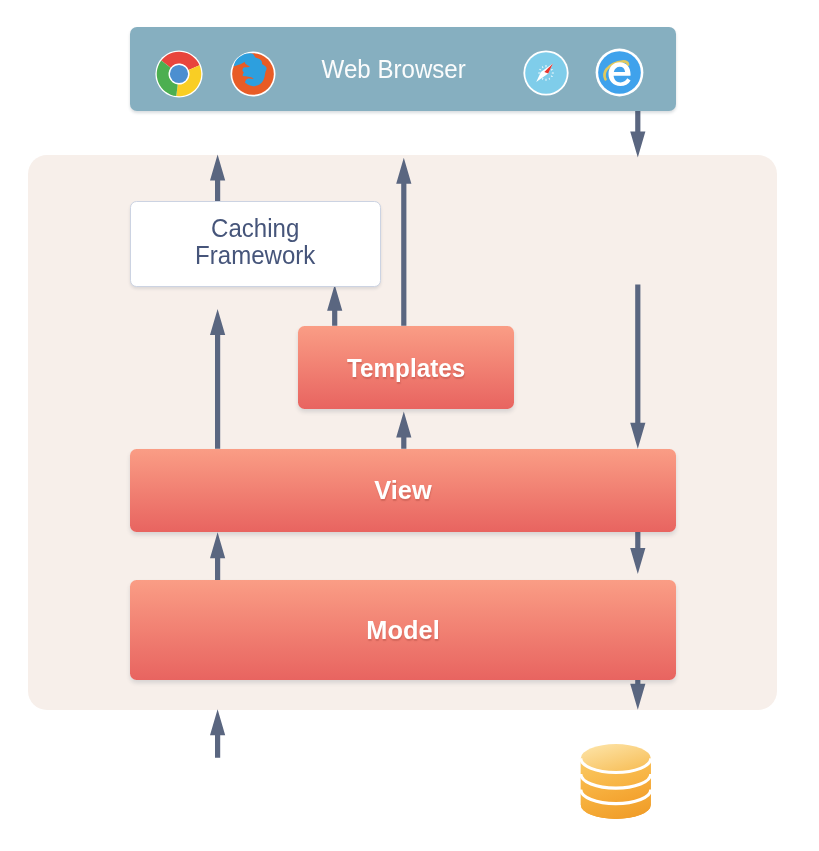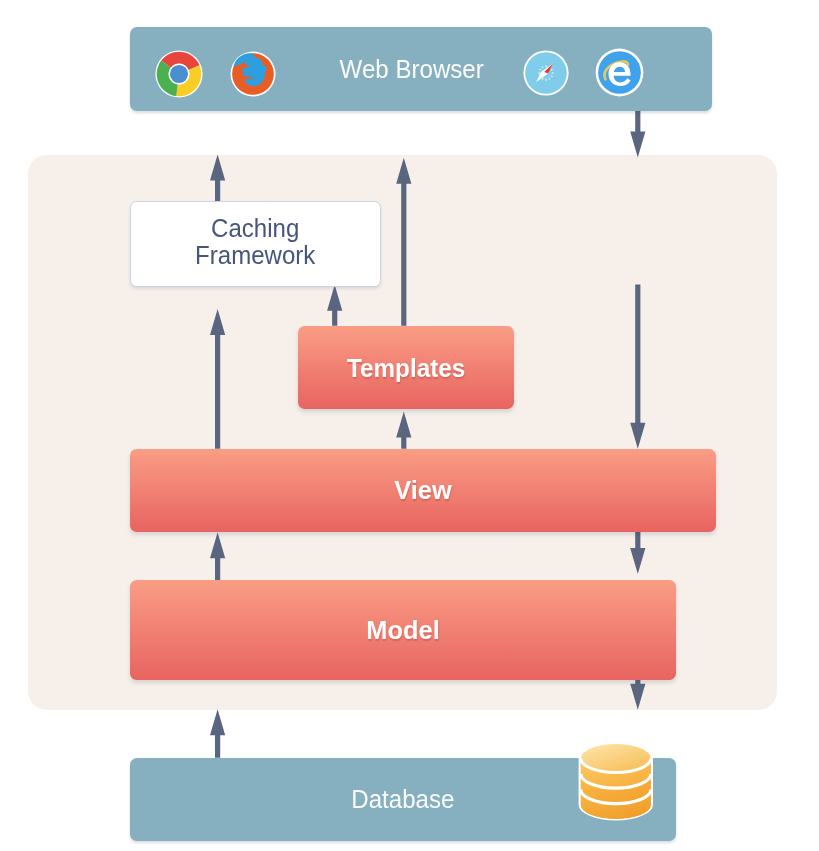--- a/index.html
+++ b/index.html
@@ -9,30 +9,30 @@
   .abs{position:absolute;}
 
   
   .panel{position:absolute;border-radius:14px;}
 
   #beige-panel{left:28.4px;top:154.7px;width:748.5px;height:555.1px;background:#F7EFEA;border-radius:19px;}
 
   .bicon{position:absolute;}
   .bluebar{background:#86AFC0;border-radius:7px;box-shadow:0 2px 3px rgba(40,60,80,0.18);}
 
-  #browser-bar{left:130.3px;top:27.4px;width:545.4px;height:83.7px;padding-left:36px;}
+  #browser-bar{left:130.3px;top:27.4px;width:545.4px;height:83.7px;}
   #database-bar{left:130.2px;top:757.8px;width:545.7px;height:82.9px;}
 
   .whitebox{background:#ffffff;border-radius:6.5px;border:1.3px solid #CCD3E2;box-shadow:0 2px 3px rgba(40,60,80,0.12);}
   #caching-box{left:130.3px;top:201.4px;width:248.4px;height:83.3px;}
   #url-box{left:427.3px;top:201.4px;width:248.3px;height:83.1px;}
 
   .redbox{border-radius:6.5px;background:linear-gradient(180deg,#FA9D85 0%,#E86460 100%);box-shadow:0 3px 4px rgba(40,60,80,0.15);}
   #templates-box{left:298px;top:325.8px;width:216.3px;height:83.5px;}
-  #view-box{left:129.8px;top:448.7px;width:546.5px;height:83.3px;padding-left:40px;}
+  #view-box{left:129.8px;top:448.7px;width:546.5px;height:83.3px;}
   #model-box{left:129.8px;top:580.2px;width:546.5px;height:100px;}
 
   .boxlabel{position:absolute;left:0;right:0;top:50%;transform:translateY(-50%);text-align:center;}
 
   .lbl-dark{color:#46557A;font-size:26px;font-weight:400;line-height:27px;transform:translate(0,calc(-50% - 2px)) scaleX(0.925);}
   .lbl-white{color:#FBFCFC;font-size:26.2px;font-weight:400;transform:translateY(-50%) scaleX(0.92);}
   #browser-bar .lbl-white{transform:translate(-9px,-50%) scaleX(0.92);}
   #templates-box .lbl-whitebold{transform:translateY(-50%) scaleX(0.955);}
   .lbl-whitebold{color:#ffffff;font-size:25.4px;font-weight:700;text-shadow:0.5px 2px 1.2px rgba(150,55,45,0.30);}
 
@@ -154,23 +154,20 @@
   </div>
 
   <div id="view-box" class="redbox panel">
     <div class="boxlabel lbl-whitebold">View</div>
   </div>
 
   <div id="model-box" class="redbox panel">
     <div class="boxlabel lbl-whitebold">Model</div>
   </div>
 
-  <div id="database-bar" class="bluebar panel">
-    <div class="boxlabel lbl-white">Database</div>
-  </div>
 
   <svg id="db-icon" class="abs" style="left:576px;top:738px;width:82px;height:100px" viewBox="0 0 82 100">
     <title>Database</title>
     <defs>
       <linearGradient id="dbg1" x1="0.05" y1="0" x2="0.8" y2="1">
         <stop offset="0%" stop-color="#FBD47F"></stop>
           <stop offset="100%" stop-color="#F9C058"></stop>
       </linearGradient>
       <linearGradient id="dbg2" x1="0.05" y1="0" x2="0.8" y2="1">
         <stop offset="0%" stop-color="#FAC962"></stop>

